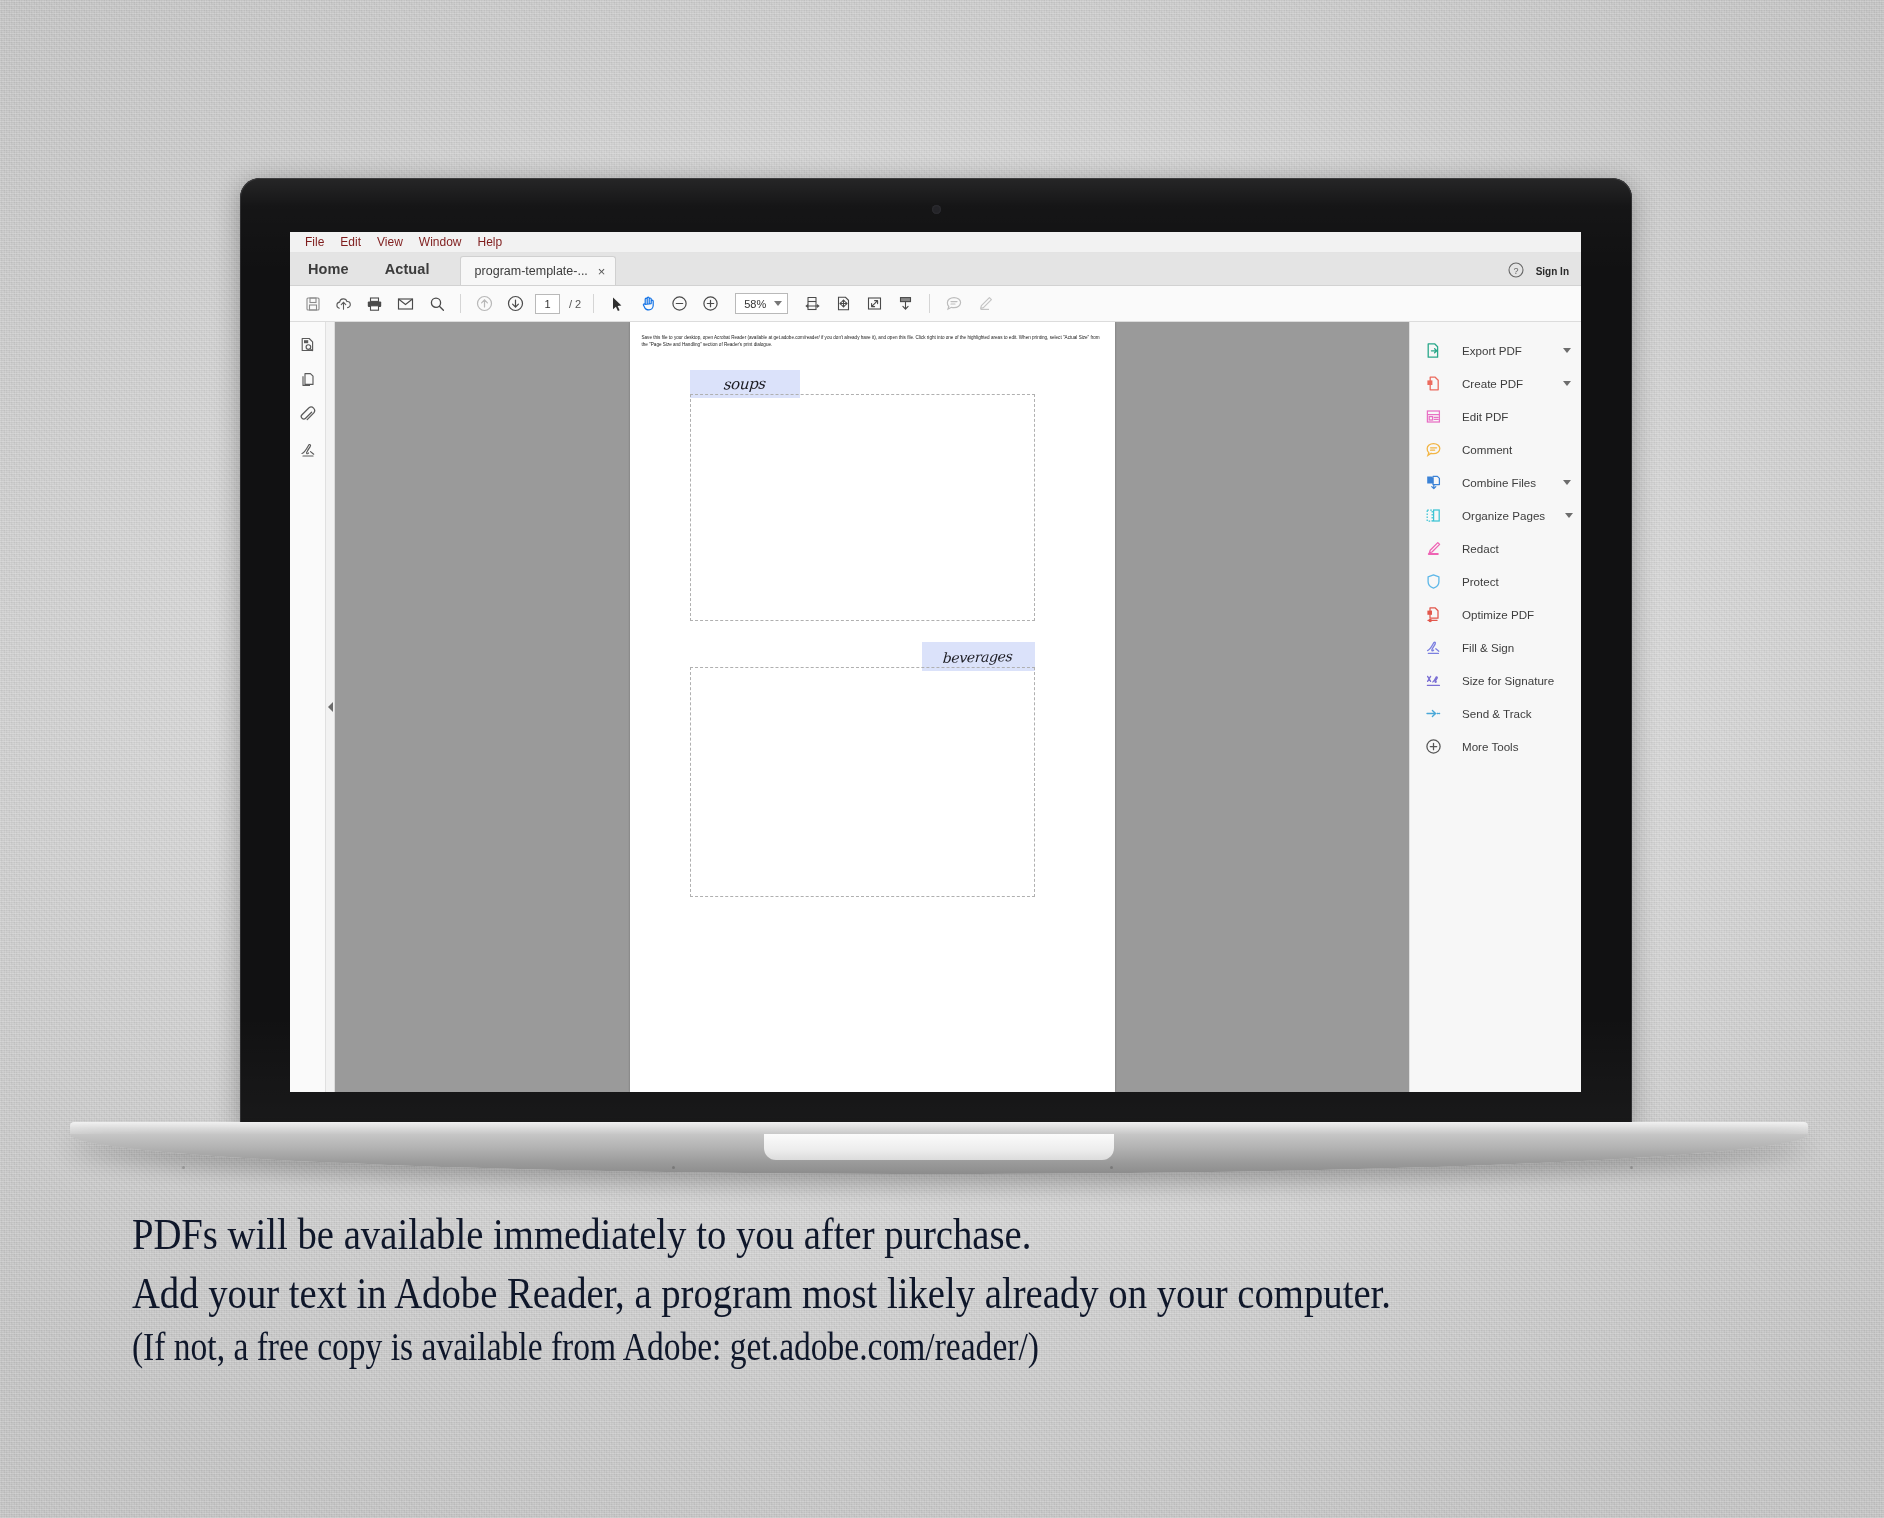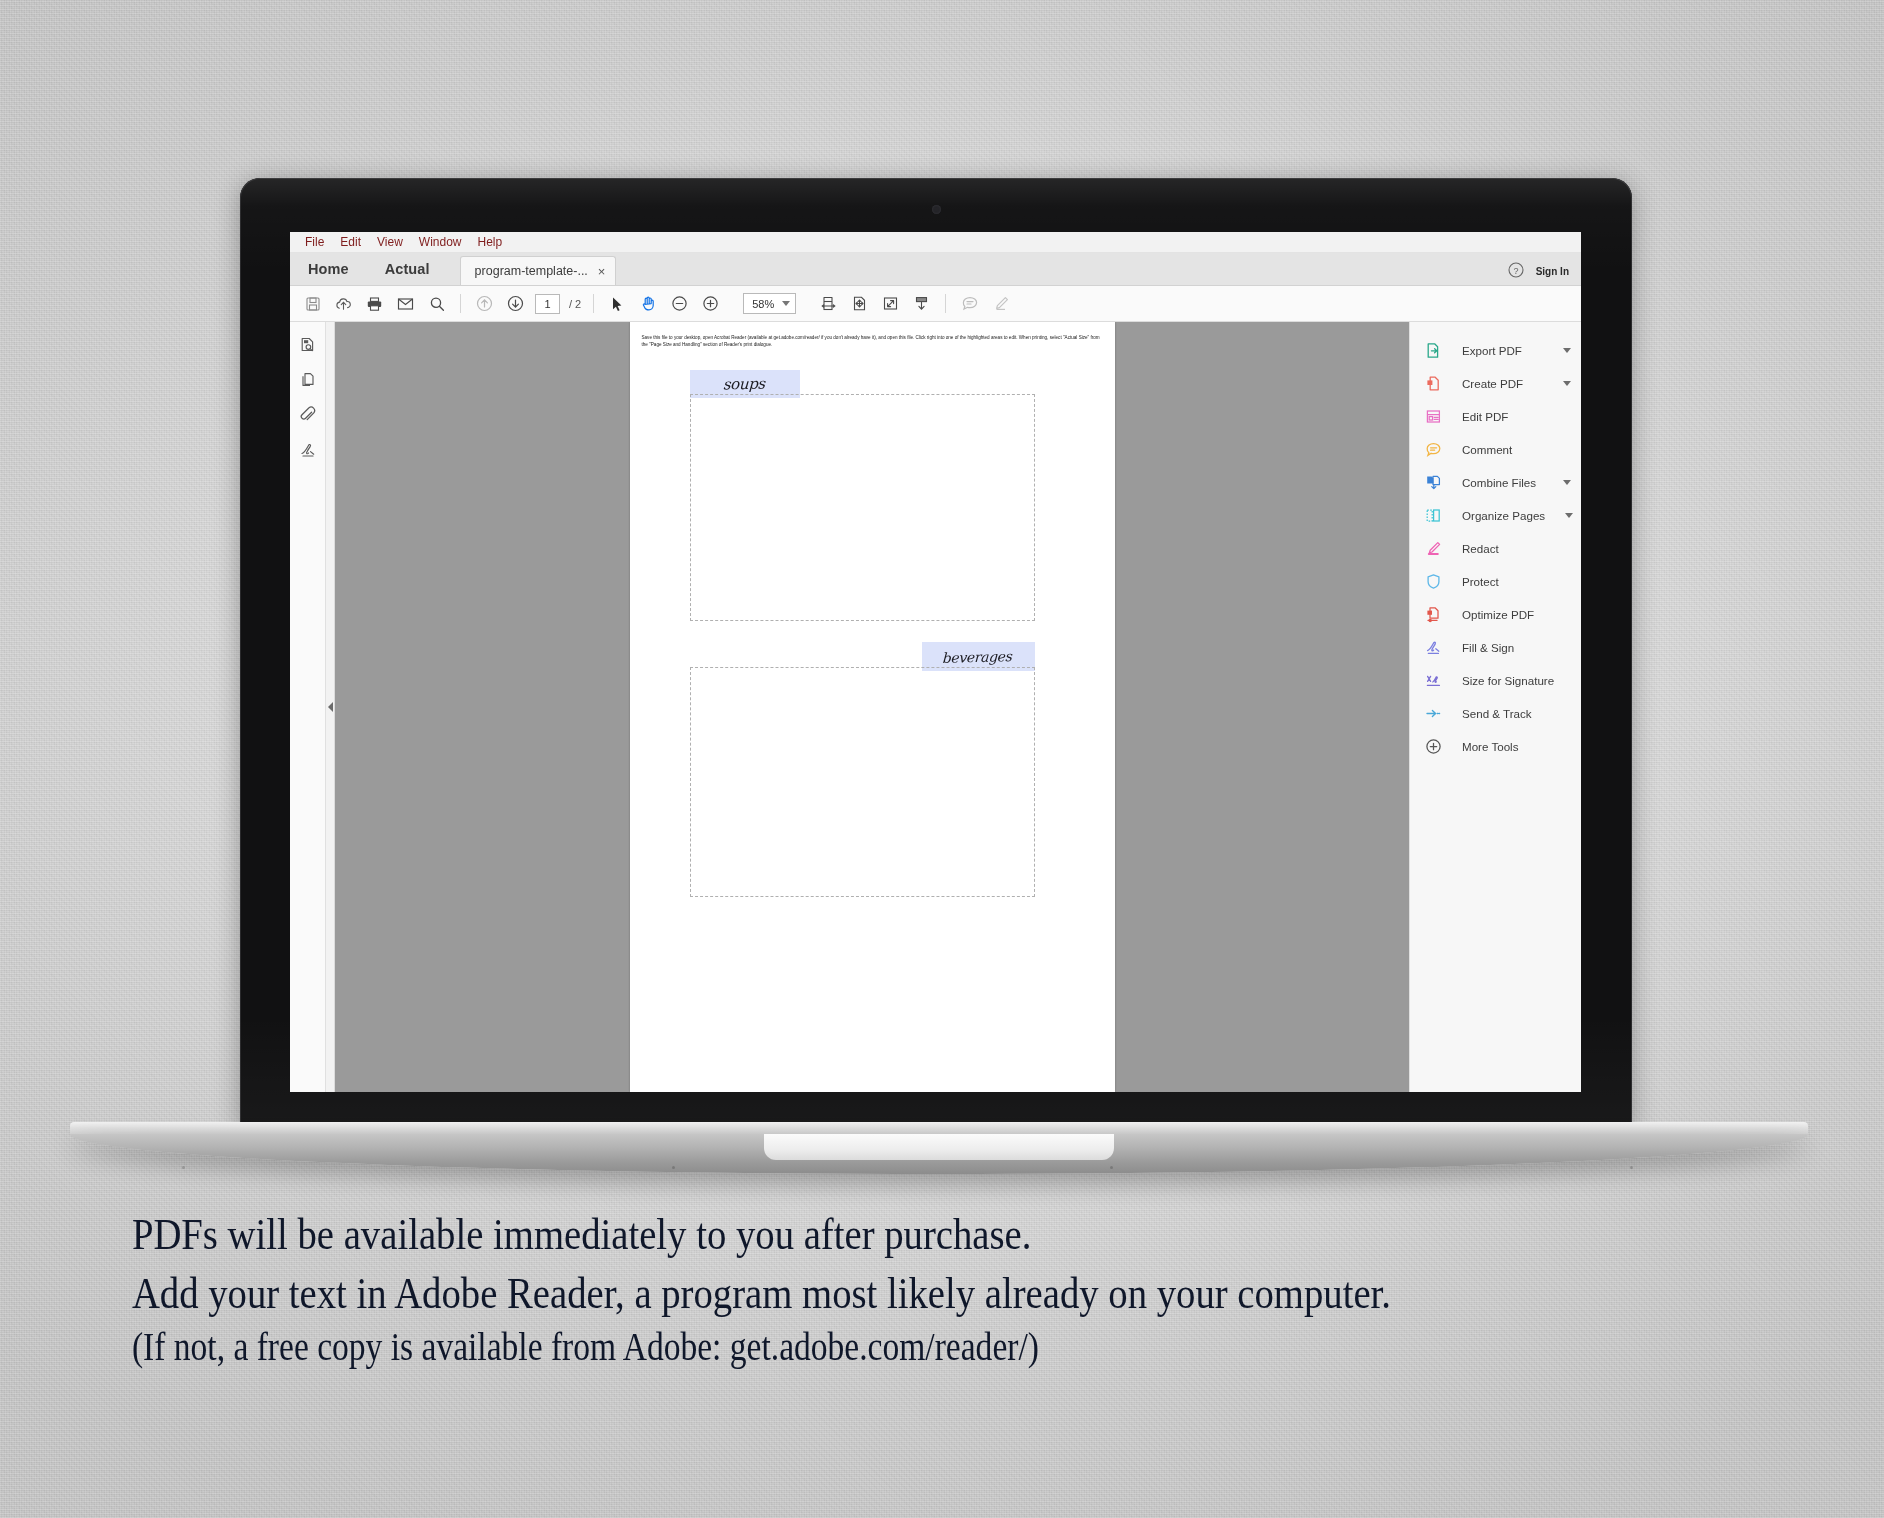--- a/index.html
+++ b/index.html
@@ -146,21 +146,21 @@
   .tb-sep { width: 1px; height: 19px; background: #d5d5d5; margin: 0 7px; }
   .pagebox {
     width: 25px; height: 20px; border: 1px solid #b9b9b9; background: #fff;
     font-size: 11px; color: #333; display: flex; align-items: center; justify-content: center;
     margin-left: 3px;
   }
   .pagetotal { font-size: 11px; color: #555; margin-left: 7px; margin-right: 3px; }
   .zoombox {
     height: 21px; border: 1px solid #b9b9b9; background: #fff;
     display: flex; align-items: center; gap: 8px; padding: 0 5px 0 8px;
-    font-size: 11px; color: #333; margin: 0 16px;
+    font-size: 11px; color: #333; margin: 0 8px;
   }
   .zoombox .caret { width: 0; height: 0; border-left: 4px solid transparent; border-right: 4px solid transparent; border-top: 5px solid #777; }
 
   #workarea { flex: 1 1 auto; display: flex; min-height: 0; }
 
   #leftrail {
     width: 36px; background: #fafafa; border-right: 1px solid #e0e0e0;
     display: flex; flex-direction: column; align-items: center; gap: 9px; padding-top: 10px;
     flex: 0 0 auto;
   }

